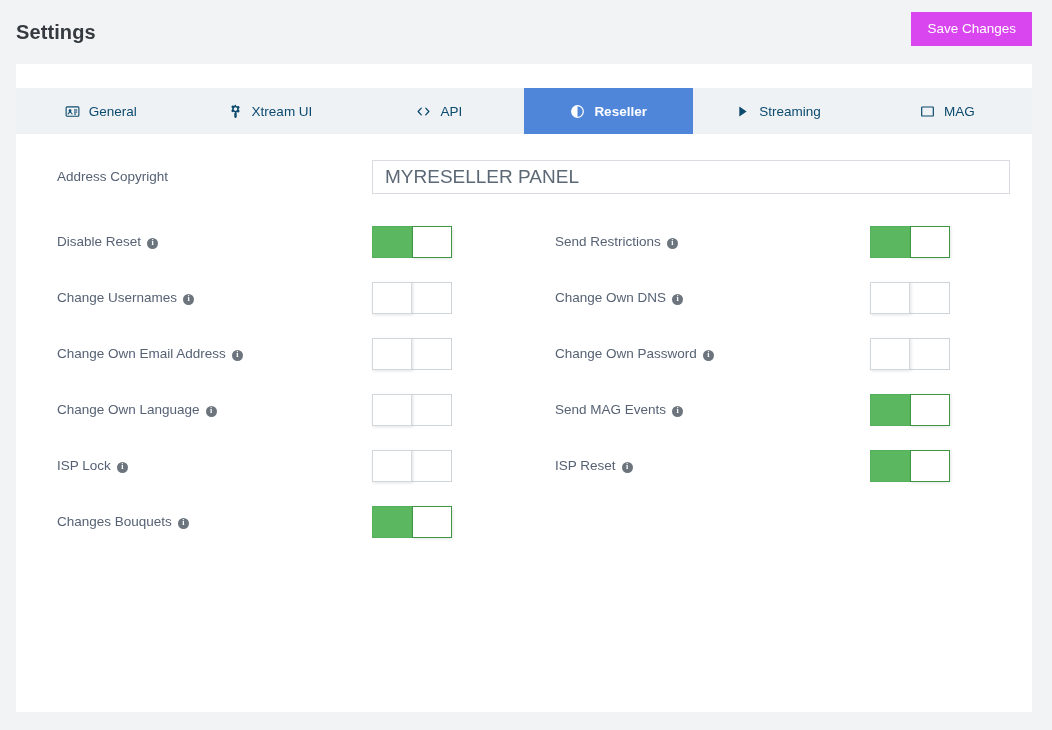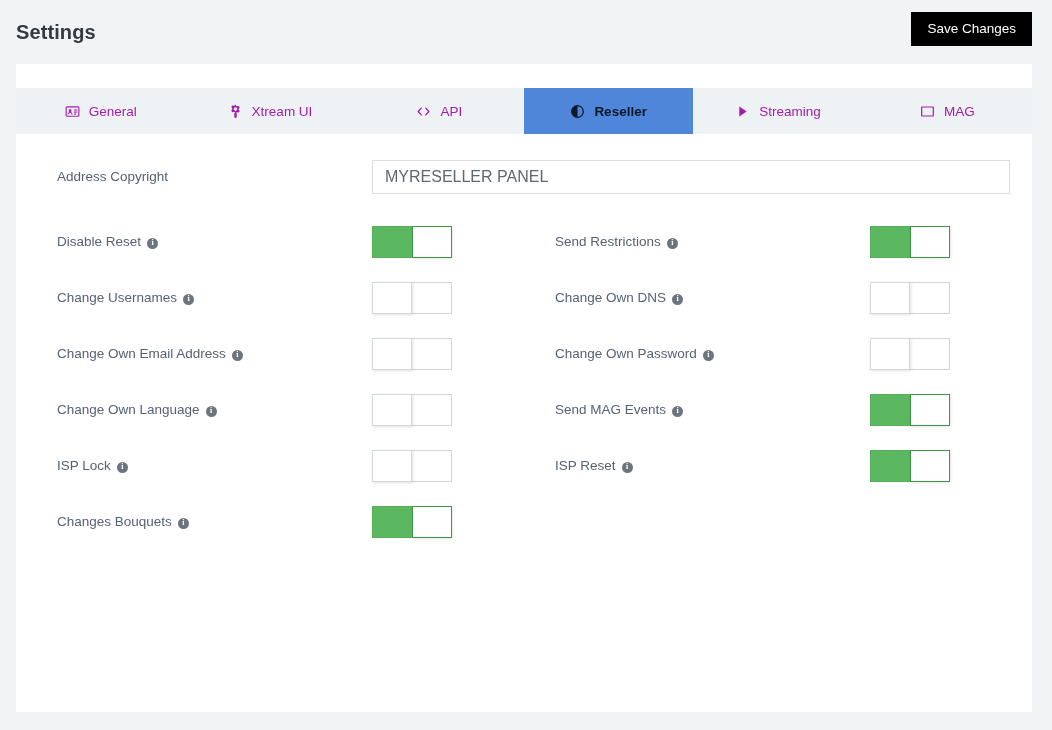--- a/index.html
+++ b/index.html
@@ -22,21 +22,21 @@
   .page-title {
     font-size: 20px;
     font-weight: bold;
     color: #343a40;
     letter-spacing: .1px;
   }
   .save-btn {
     position: absolute;
     right: 20px;
     top: 12px;
-    background: #000000;
+    background: #d946ef;
     color: #ffffff;
     border: none;
     font-family: "Liberation Sans", sans-serif;
     font-size: 13.5px;
     padding: 0 16px;
     height: 34px;
     line-height: 34px;
     cursor: pointer;
     white-space: nowrap;
   }
@@ -59,27 +59,27 @@
     height: 46px;
     align-items: stretch;
   }
   .tab {
     flex: 1 1 0;
     display: flex;
     align-items: center;
     justify-content: center;
     gap: 9px;
     font-size: 13.5px;
-    color: #a21caf;
+    color: #0c4a6e;
     cursor: pointer;
     user-select: none;
   }
   .tab.active {
     background: #4f86da;
-    color: #0f172a;
+    color: #ffffff;
     font-weight: bold;
   }
   .tab .ticon {
     display: inline-flex;
     align-items: center;
     justify-content: center;
     width: 15px; height: 15px;
     flex: 0 0 auto;
   }
   .tab svg { display: block; }
@@ -142,21 +142,21 @@
     padding-left: 17px;
     padding-top: 9px;
   }
   .fc-input {
     width: 638px;
     height: 34px;
     border: 1px solid #d8dce1;
     background: #ffffff;
     padding: 8px 12px;
     font-family: "Liberation Sans", sans-serif;
-    font-size: 16px;
+    font-size: 19px;
     color: #5d6876;
     outline: none;
   }
   .fc-input::placeholder { color: #9aa3ae; }
 
   
   .toggle {
     width: 80px;
     height: 32px;
     border: 1px solid #cfd4d9;

